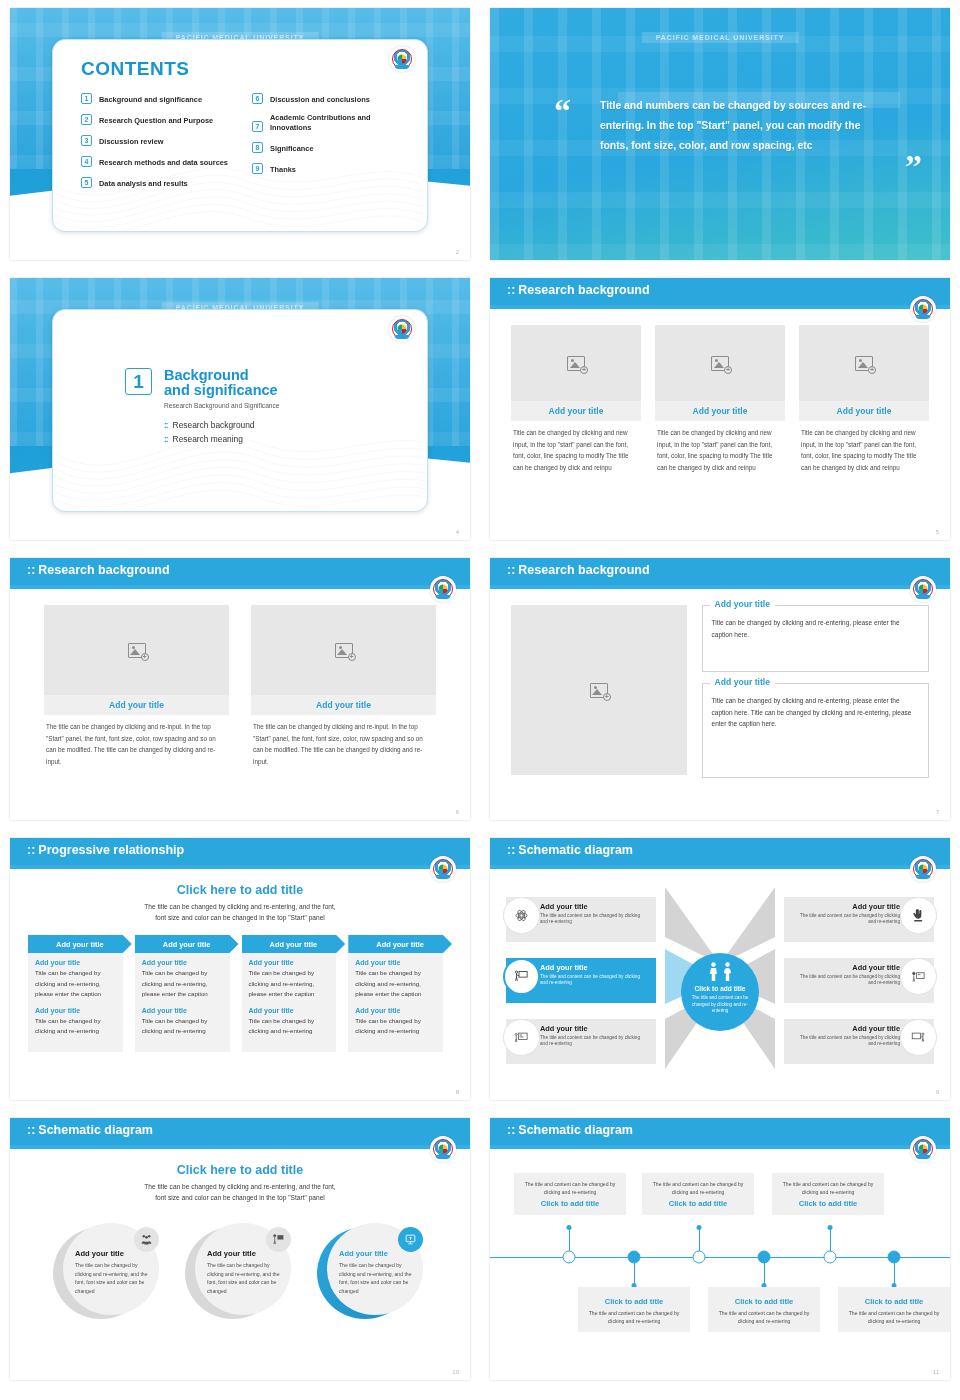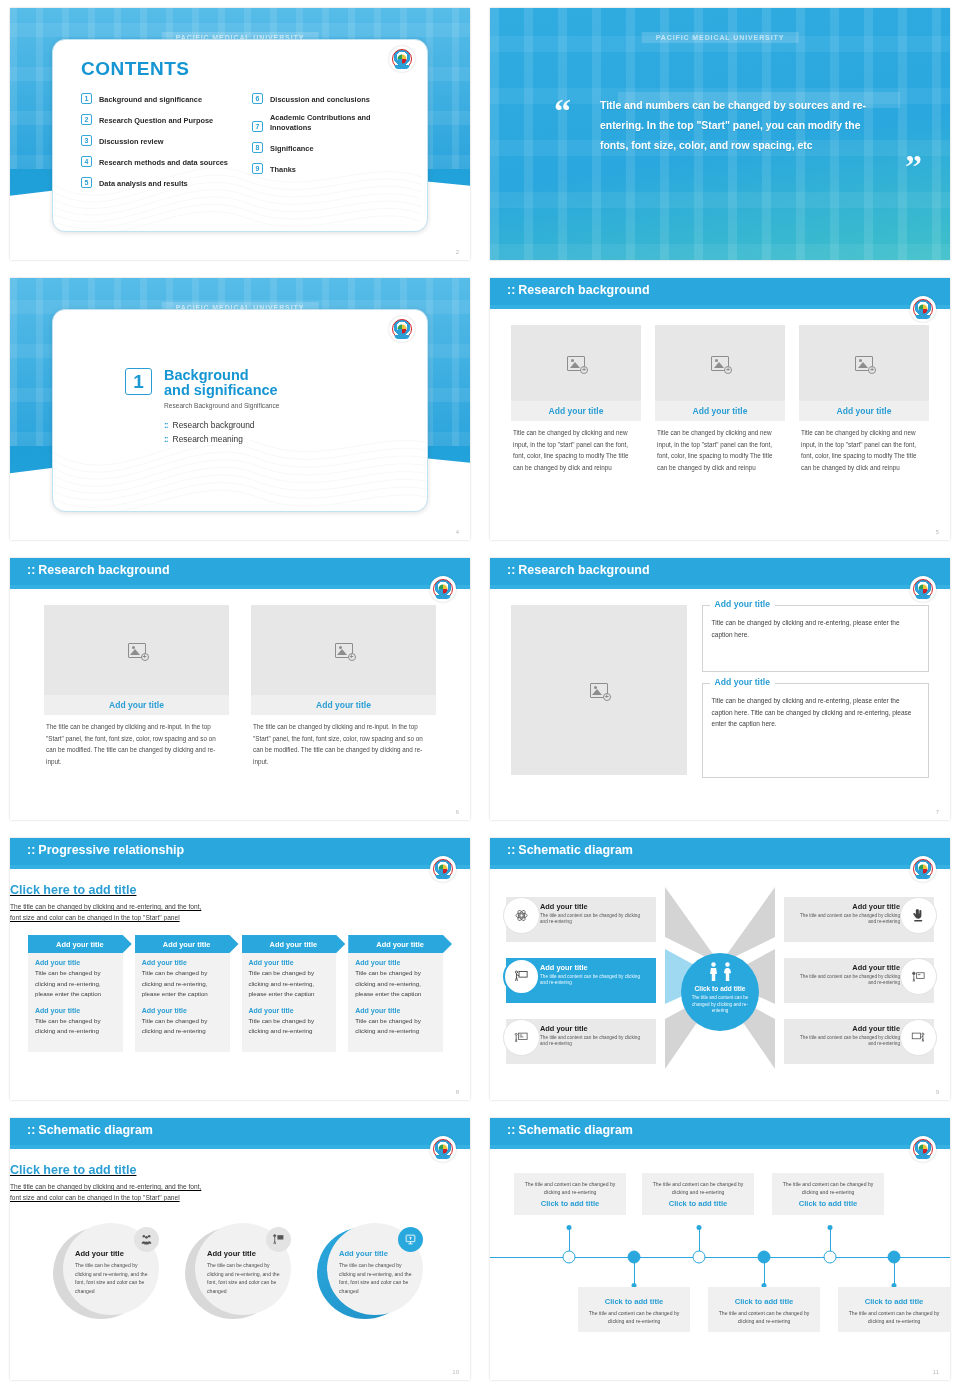--- a/index.html
+++ b/index.html
@@ -133,21 +133,21 @@
   .s7{ display:flex; gap:15px; padding:16px 21px 0 21px; }
   .s7 .left{ flex:0 0 42%; }
   .s7 .right{ flex:1; display:flex; flex-direction:column; gap:11px; }
   .fset{ border:1px solid #d2d2d2; padding:7px 9px 9px 9px; position:relative; }
   .fset .leg{ position:absolute; top:-7px; left:7px; background:#fff; padding:0 5px;
     color:#2a9ed4; font-size:8.6px; font-weight:bold; }
   .fset .txt{ font-size:6.5px; color:#3d3d3d; line-height:11.5px; margin-top:4px; }
   .fset.a{ height:67px; } .fset.b{ height:95px; }
 
   
-  .center-head{ text-align:left; padding-top:14px;text-decoration:underline; }
+  .center-head{ text-align:center; padding-top:14px; }
   .ch-title{ color:#2a9ed4; font-size:12.5px; font-weight:bold; }
   .ch-sub{ color:#3a3a3a; font-size:6.6px; line-height:11px; margin-top:4px; }
   .chevrons{ display:flex; padding:12px 18px 0 18px; gap:3px; }
   .chev-col{ flex:1; }
   .chev{ position:relative; background:#2aa8de; color:#fff; height:18px;
     font-size:7.4px; font-weight:bold; display:flex; align-items:center; justify-content:center;
     clip-path:polygon(0 0, calc(100% - 9px) 0, 100% 50%, calc(100% - 9px) 100%, 0 100%); }
   .chev-body{ background:#f2f2f2; padding:6px 7px 8px 7px; margin-right:9px; min-height:91px;}
   .cb-h{ color:#2a9ed4; font-size:7px; font-weight:bold; margin-bottom:2px; }
   .cb-t{ font-size:6.2px; color:#3d3d3d; line-height:10.5px; margin-bottom:7px; }

